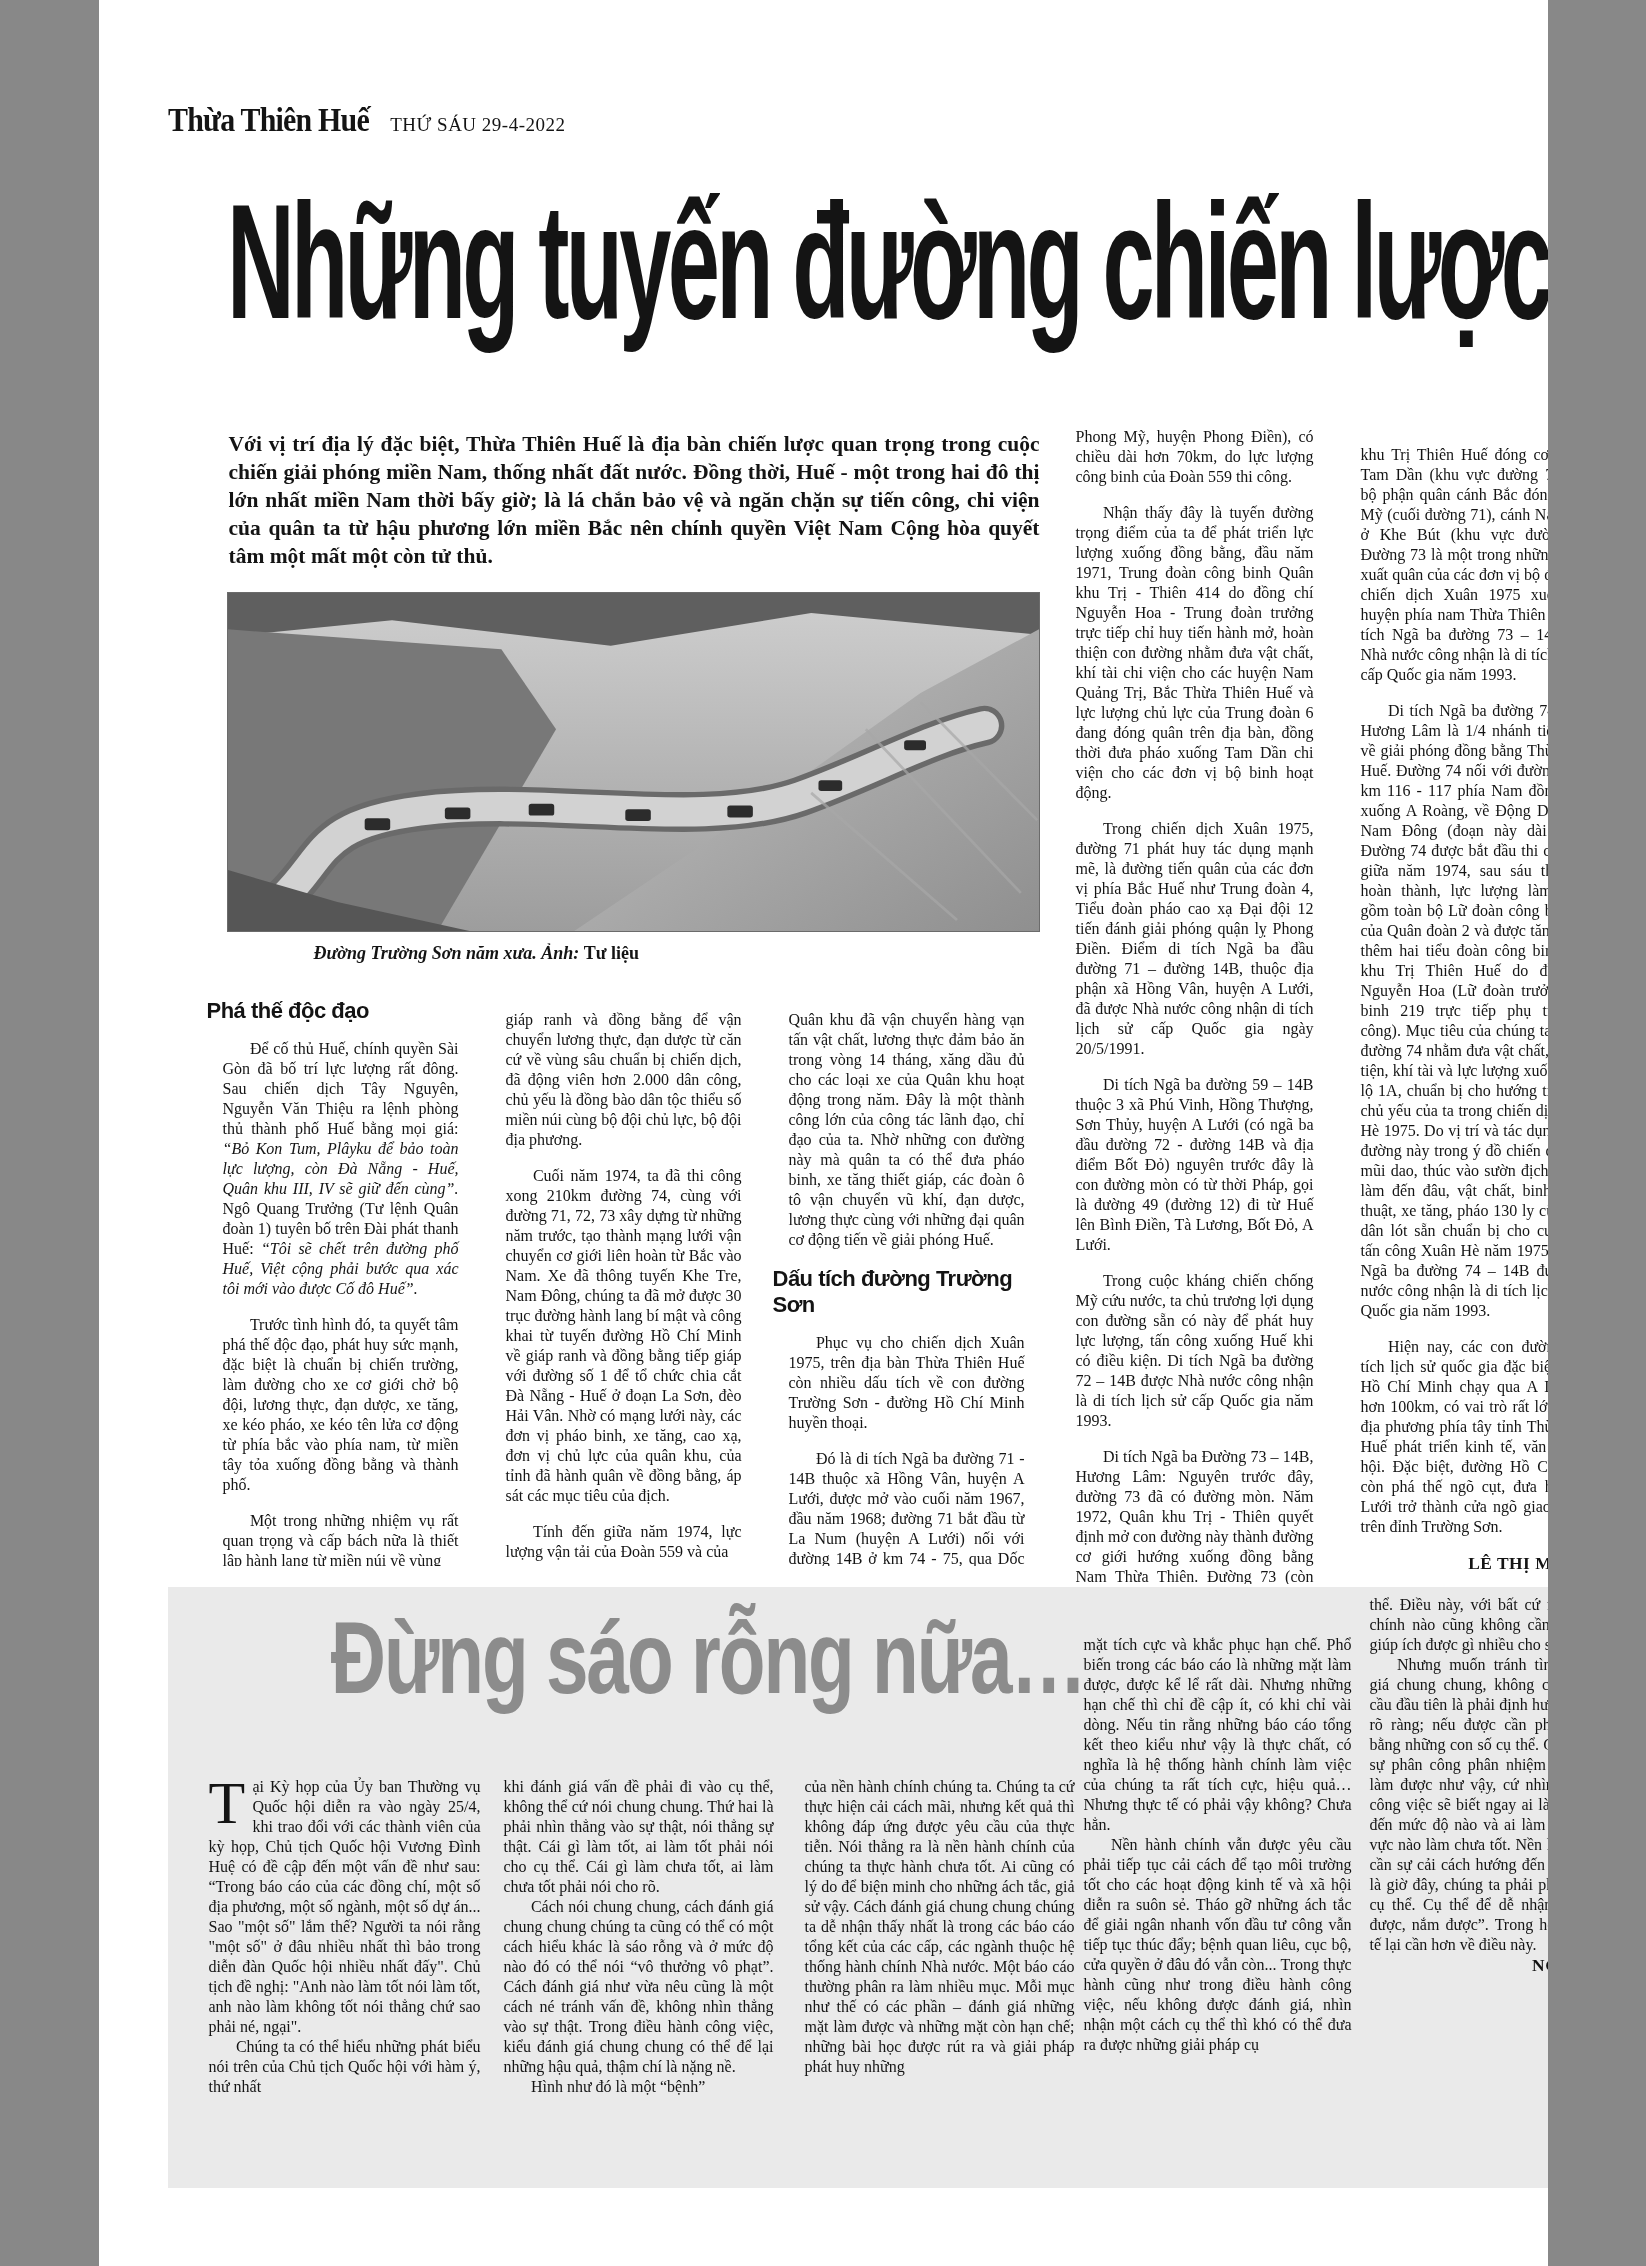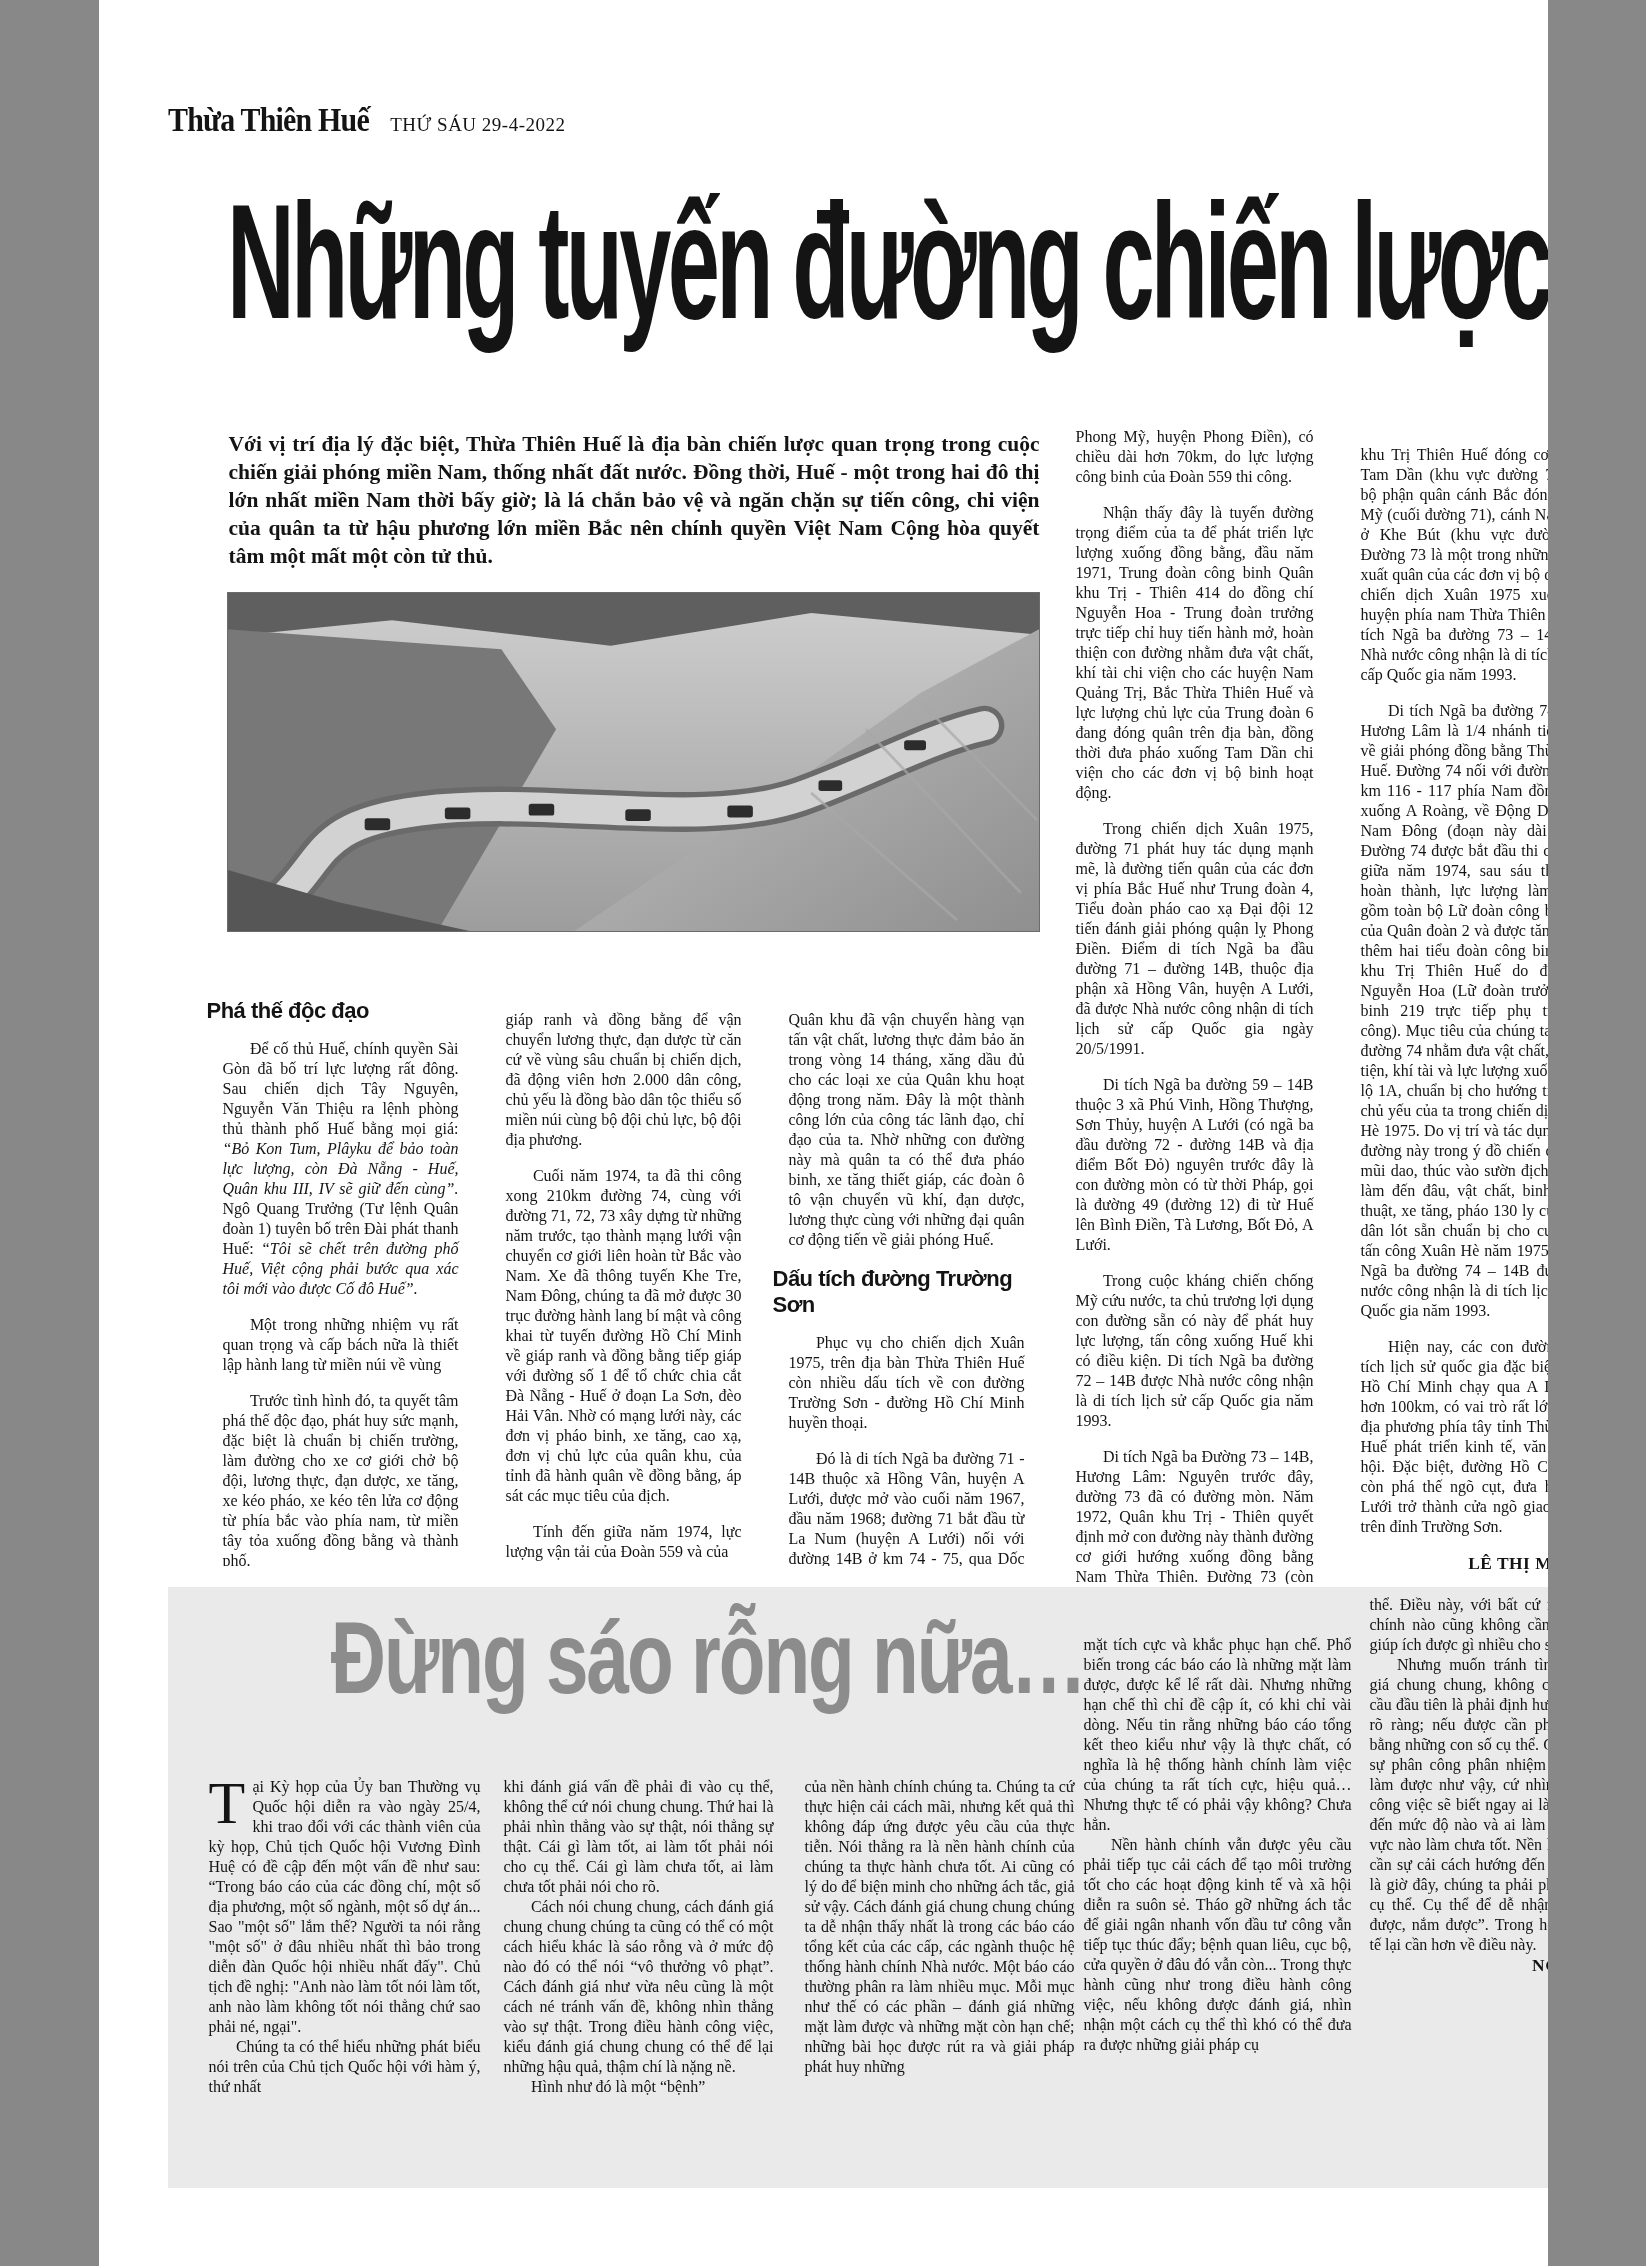--- a/index.html
+++ b/index.html
@@ -130,26 +130,30 @@
         <rect x="648" y="206" width="26" height="12" rx="3"></rect>
         <rect x="742" y="162" width="24" height="11" rx="3"></rect>
       </g>
       <g stroke="#a8a8a8" stroke-width="3" opacity=".7">
         <line x1="700" y1="150" x2="870" y2="330"></line>
         <line x1="640" y1="220" x2="800" y2="360"></line>
         <line x1="760" y1="120" x2="888" y2="250"></line>
       </g>
     </svg>
   </figure>
+  <div class="caption">
+    <span class="cap-it">Đường Trường Sơn năm xưa. Ảnh:</span>
+    <span class="cap-credit">Tư liệu</span>
+  </div>
 
   <div class="col c1">
     <h3 class="subhead">Phá thế độc đạo</h3>
     <p><span>Để cố thủ Huế, chính quyền Sài Gòn đã bố trí lực lượng rất đông. Sau chiến dịch Tây Nguyên, Nguyễn Văn Thiệu ra lệnh phòng thủ thành phố Huế bằng mọi giá: </span><span class="it">“Bỏ Kon Tum, Plâyku để bảo toàn lực lượng, còn Đà Nẵng - Huế, Quân khu III, IV sẽ giữ đến cùng”.</span><span> Ngô Quang Trưởng (Tư lệnh Quân đoàn 1) tuyên bố trên Đài phát thanh Huế: </span><span class="it">“Tôi sẽ chết trên đường phố Huế, Việt cộng phải bước qua xác tôi mới vào được Cố đô Huế”.</span></p>
+    <p>Trước tình hình đó, ta quyết tâm phá thế độc đạo, phát huy sức mạnh, đặc biệt là chuẩn bị chiến trường, làm đường cho xe cơ giới chở bộ đội, lương thực, đạn dược, xe tăng, xe kéo pháo, xe kéo tên lửa cơ động từ phía bắc vào phía nam, từ miền tây tỏa xuống đồng bằng và thành phố.</p>
     <p>Một trong những nhiệm vụ rất quan trọng và cấp bách nữa là thiết lập hành lang từ miền núi về vùng</p>
-    <p>Trước tình hình đó, ta quyết tâm phá thế độc đạo, phát huy sức mạnh, đặc biệt là chuẩn bị chiến trường, làm đường cho xe cơ giới chở bộ đội, lương thực, đạn dược, xe tăng, xe kéo pháo, xe kéo tên lửa cơ động từ phía bắc vào phía nam, từ miền tây tỏa xuống đồng bằng và thành phố.</p>
   </div>
 
   <div class="col c2">
     <p class="cont">giáp ranh và đồng bằng để vận chuyển lương thực, đạn dược từ căn cứ về vùng sâu chuẩn bị chiến dịch, đã động viên hơn 2.000 dân công, chủ yếu là đồng bào dân tộc thiểu số miền núi cùng bộ đội chủ lực, bộ đội địa phương.</p>
     <p>Cuối năm 1974, ta đã thi công xong 210km đường 74, cùng với đường 71, 72, 73 xây dựng từ những năm trước, tạo thành mạng lưới vận chuyển cơ giới liên hoàn từ Bắc vào Nam. Xe đã thông tuyến Khe Tre, Nam Đông, chúng ta đã mở được 30 trục đường hành lang bí mật và công khai từ tuyến đường Hồ Chí Minh về giáp ranh và đồng bằng tiếp giáp với đường số 1 để tổ chức chia cắt Đà Nẵng - Huế ở đoạn La Sơn, đèo Hải Vân. Nhờ có mạng lưới này, các đơn vị pháo binh, xe tăng, cao xạ, đơn vị chủ lực của quân khu, của tỉnh đã hành quân về đồng bằng, áp sát các mục tiêu của địch.</p>
     <p>Tính đến giữa năm 1974, lực lượng vận tải của Đoàn 559 và của</p>
   </div>
 
   <div class="col c3">
     <p class="cont">Quân khu đã vận chuyển hàng vạn tấn vật chất, lương thực đảm bảo ăn trong vòng 14 tháng, xăng dầu đủ cho các loại xe của Quân khu hoạt động trong năm. Đây là một thành công lớn của công tác lãnh đạo, chỉ đạo của ta. Nhờ những con đường này mà quân ta có thể đưa pháo binh, xe tăng thiết giáp, các đoàn ô tô vận chuyển vũ khí, đạn dược, lương thực cùng với những đại quân cơ động tiến về giải phóng Huế.</p>

